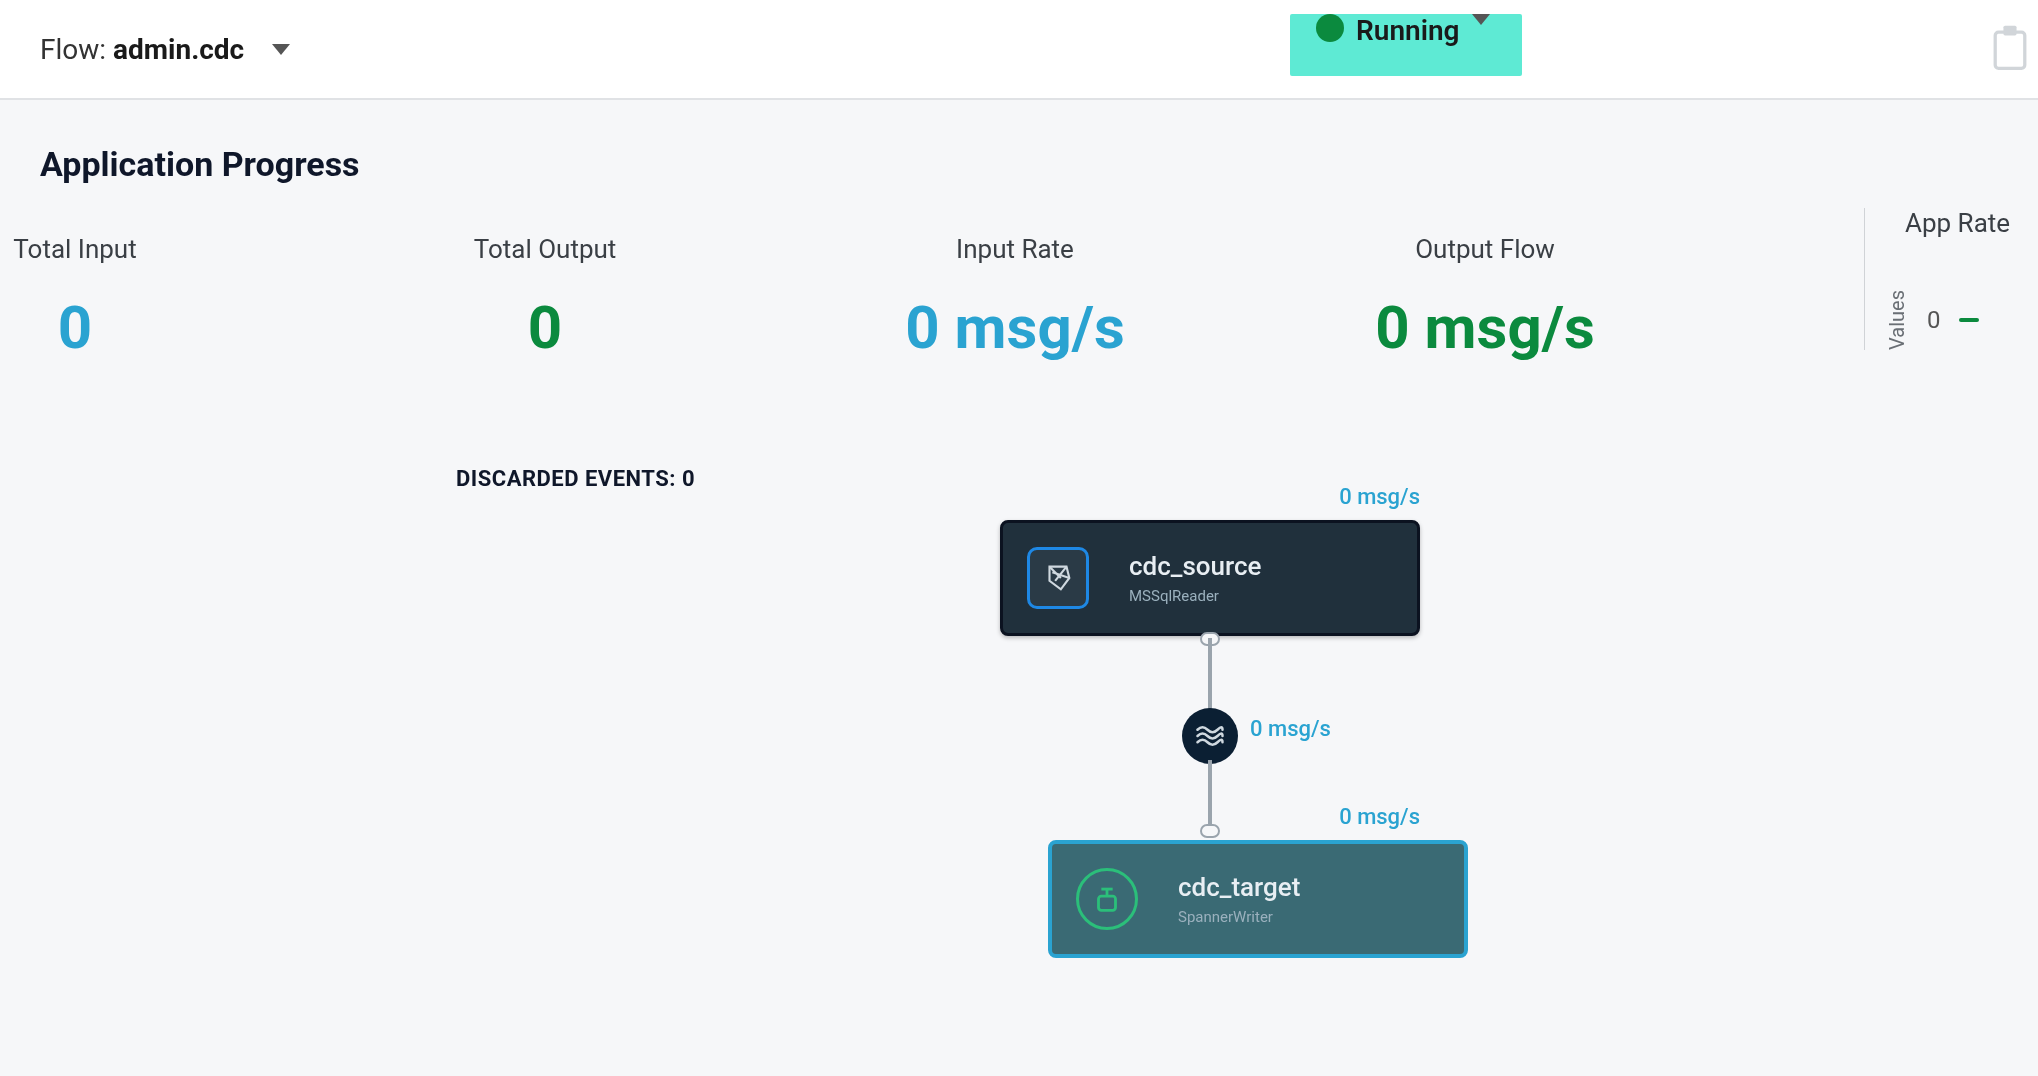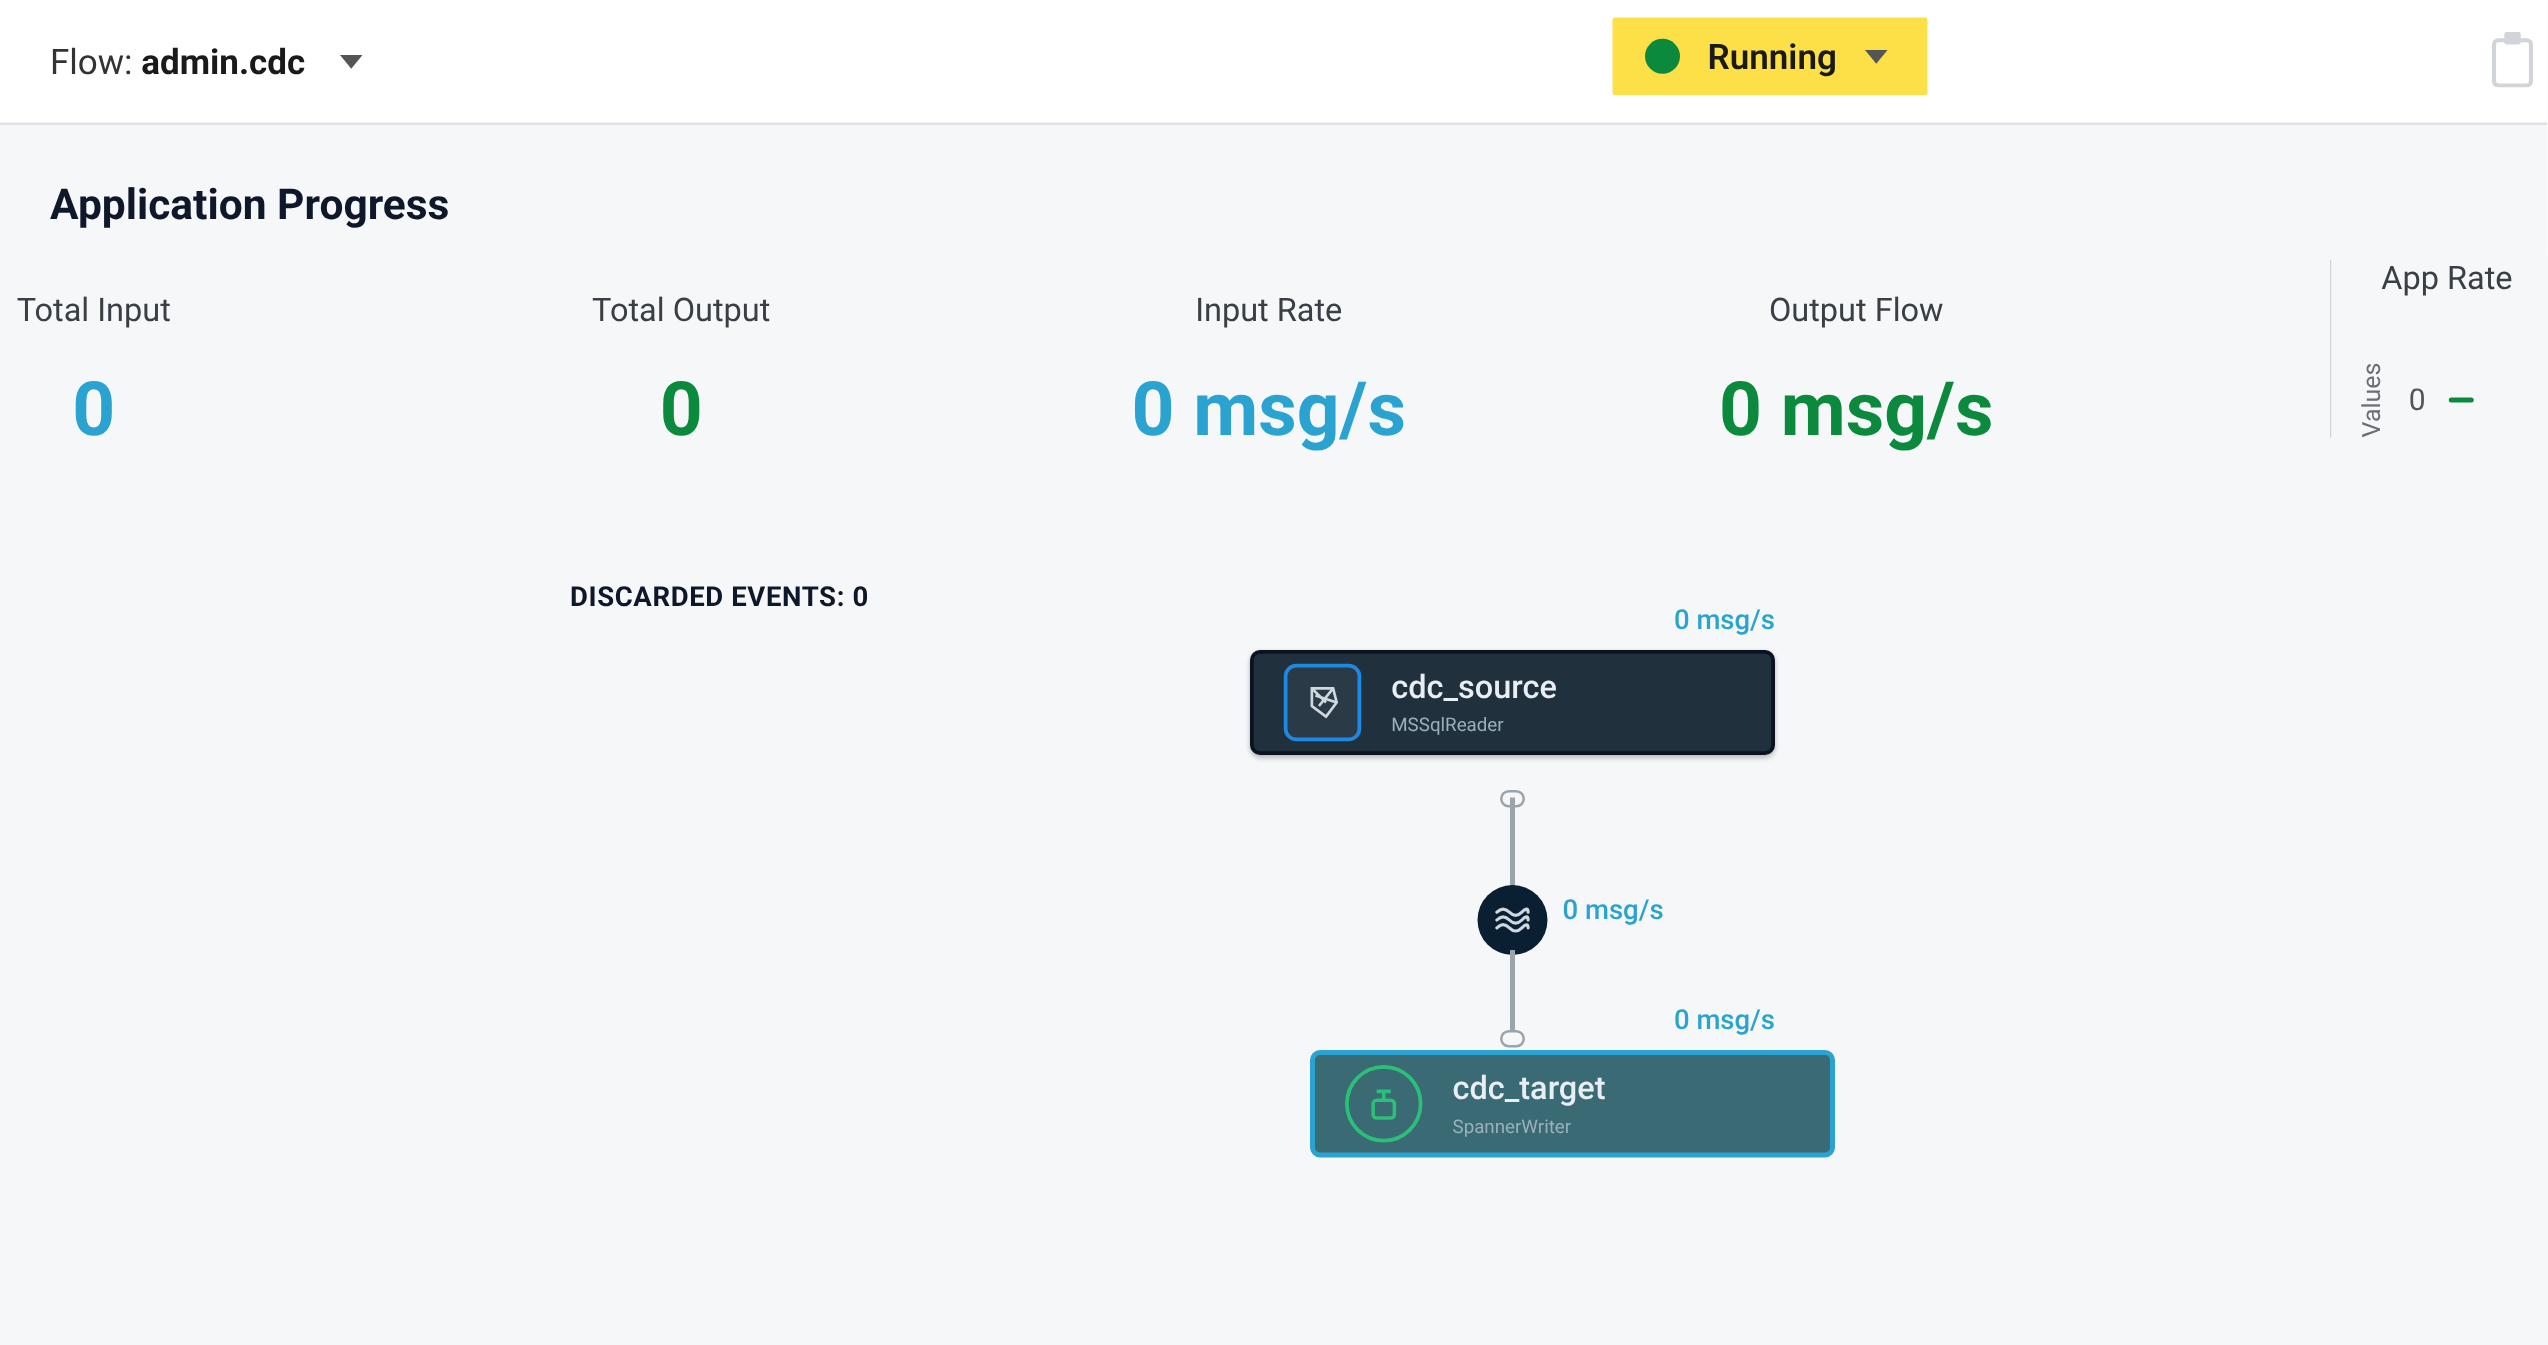--- a/index.html
+++ b/index.html
@@ -38,23 +38,23 @@
     border-right: 9px solid transparent;
     border-top: 11px solid #555;
   }
 
   .status-selector {
     position: absolute;
     left: 1290px;
     top: 14px;
     height: 62px;
     display: flex;
-    align-items: center;
-    gap: 22px;
-    background: #fde047;
+    align-items: flex-start;
+    gap: 12px;
+    background: #5eead4;
     padding: 0 32px 0 26px;
     border-radius: 2px;
     cursor: pointer;
   }
   .status-dot {
     width: 28px; height: 28px; border-radius: 50%;
     background: #0b8a3e;
   }
   .status-text { font-size: 28px; font-weight: 600; color: #1a1a1a; }
 
@@ -162,22 +162,22 @@
     position: absolute;
     left: 1000px;
     top: 420px;
     width: 420px;
   }
   .node {
     width: 420px;
     border-radius: 8px;
     display: flex;
     align-items: center;
-    padding: 8px 24px;
-    gap: 24px;
+    padding: 24px 24px;
+    gap: 40px;
   }
   .node-source {
     background: #20303c;
     border: 3px solid #0b1220;
     box-shadow: 0 2px 4px rgba(0,0,0,0.25);
   }
   .node-target {
     background: #3a6a74;
     border: 4px solid #2aa3d1;
     margin-left: 48px;

